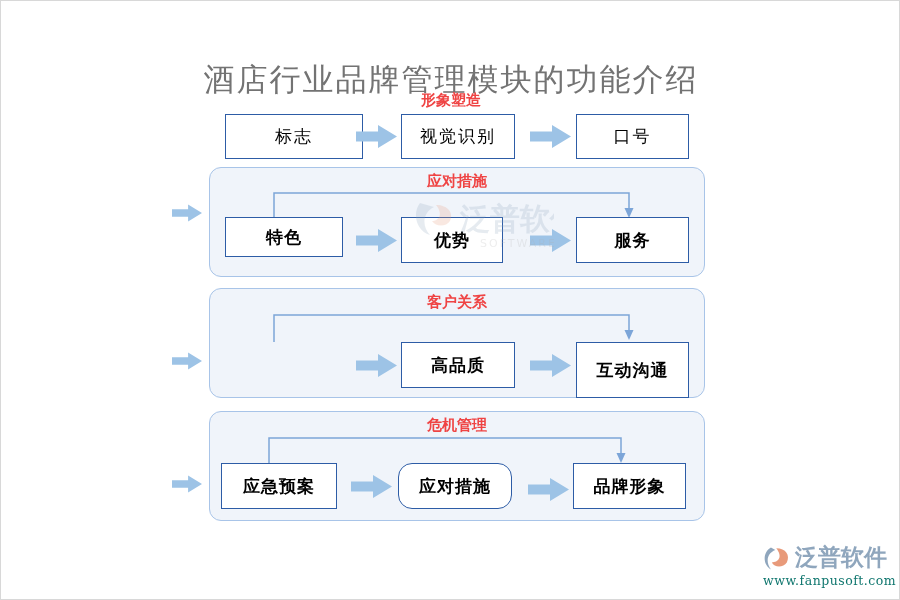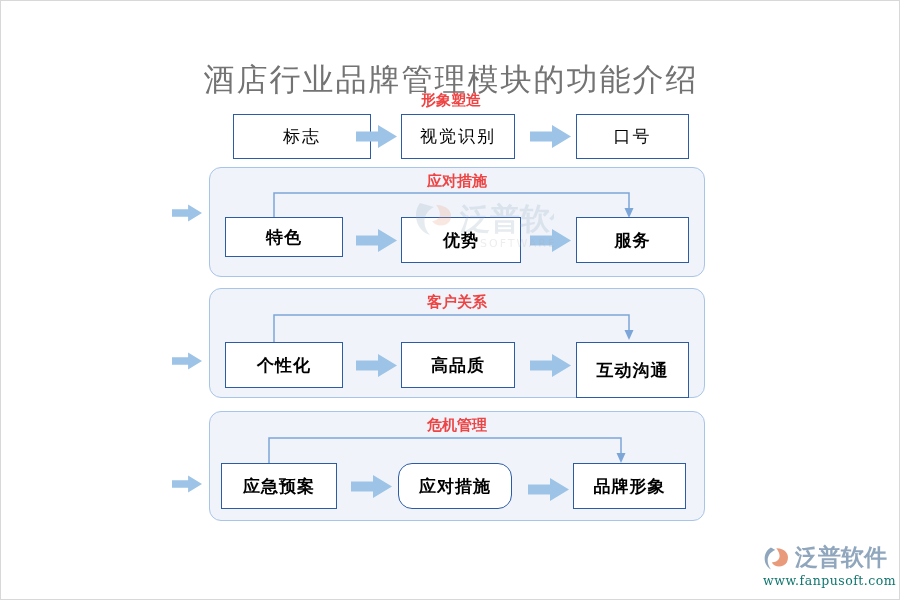--- a/index.html
+++ b/index.html
@@ -135,21 +135,21 @@
 </style>
 </head>
 <body>
 
 <div class="page-title">酒店行业品牌管理模块的功能介绍</div>
 
 <div class="diagram">
 
   <div class="group-title" style="left:362px; top:90px; width:176px;">形象塑造</div>
 
-  <div class="node plain" style="left:232px; top:113px; width:138px; height:45px;">标志</div>
+  <div class="node plain" style="left:224px; top:113px; width:138px; height:45px;">标志</div>
 
   <div class="arrow" style="left:355px; top:124px;">
     <svg width="41" height="23" viewBox="0 0 41 23">
       <polygon points="0,6.5 22,6.5 22,0 41,11.5 22,23 22,16.5 0,16.5" fill="#9dc3e6"></polygon>
     </svg>
   </div>
 
   <div class="node plain" style="left:400px; top:113px; width:114px; height:45px;">视觉识别</div>
 
   <div class="arrow" style="left:529px; top:124px;">
@@ -176,21 +176,21 @@
   </svg>
 
   <div class="node" style="left:224px; top:216px; width:118px; height:40px;">特色</div>
 
   <div class="arrow" style="left:355px; top:228px;">
     <svg width="41" height="23" viewBox="0 0 41 23">
       <polygon points="0,6.5 22,6.5 22,0 41,11.5 22,23 22,16.5 0,16.5" fill="#9dc3e6"></polygon>
     </svg>
   </div>
 
-  <div class="node" style="left:400px; top:216px; width:120px; height:46px;">优势</div>
+  <div class="node" style="left:400px; top:216px; width:102px; height:46px;">优势</div>
 
   <div class="arrow" style="left:529px; top:228px;">
     <svg width="41" height="23" viewBox="0 0 41 23">
       <polygon points="0,6.5 22,6.5 22,0 41,11.5 22,23 22,16.5 0,16.5" fill="#9dc3e6"></polygon>
     </svg>
   </div>
 
   <div class="node" style="left:575px; top:216px; width:113px; height:46px;">服务</div>
 
   <div class="panel" style="left:208px; top:287px; width:496px; height:110px;"></div>
@@ -201,21 +201,20 @@
     </svg>
   </div>
 
   <div class="group-title" style="left:368px; top:292px; width:176px;">客户关系</div>
 
   <svg class="connector" style="left:270px; top:310px;" width="370" height="32">
     <path d="M3,31 L3,4 L358,4 L358,20" stroke="#7ca5d8" stroke-width="1.5" fill="none"></path>
     <polygon points="353.5,19 362.5,19 358,29" fill="#7ca5d8"></polygon>
   </svg>
 
-  <div class="node" style="left:224px; top:341px; width:118px; height:46px;">个性化</div>
 
   <div class="arrow" style="left:355px; top:353px;">
     <svg width="41" height="23" viewBox="0 0 41 23">
       <polygon points="0,6.5 22,6.5 22,0 41,11.5 22,23 22,16.5 0,16.5" fill="#9dc3e6"></polygon>
     </svg>
   </div>
 
   <div class="node" style="left:400px; top:341px; width:114px; height:46px;">高品质</div>
 
   <div class="arrow" style="left:529px; top:353px;">

